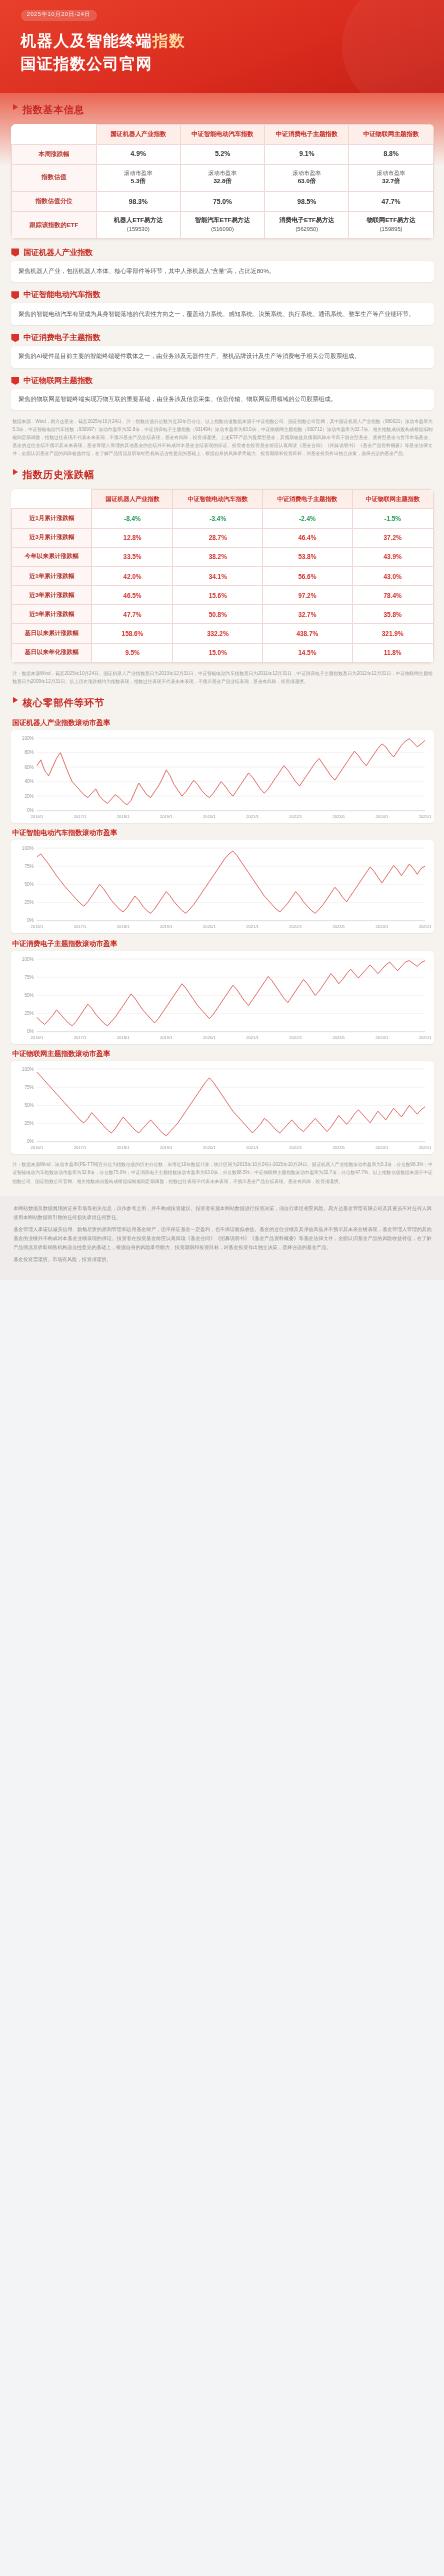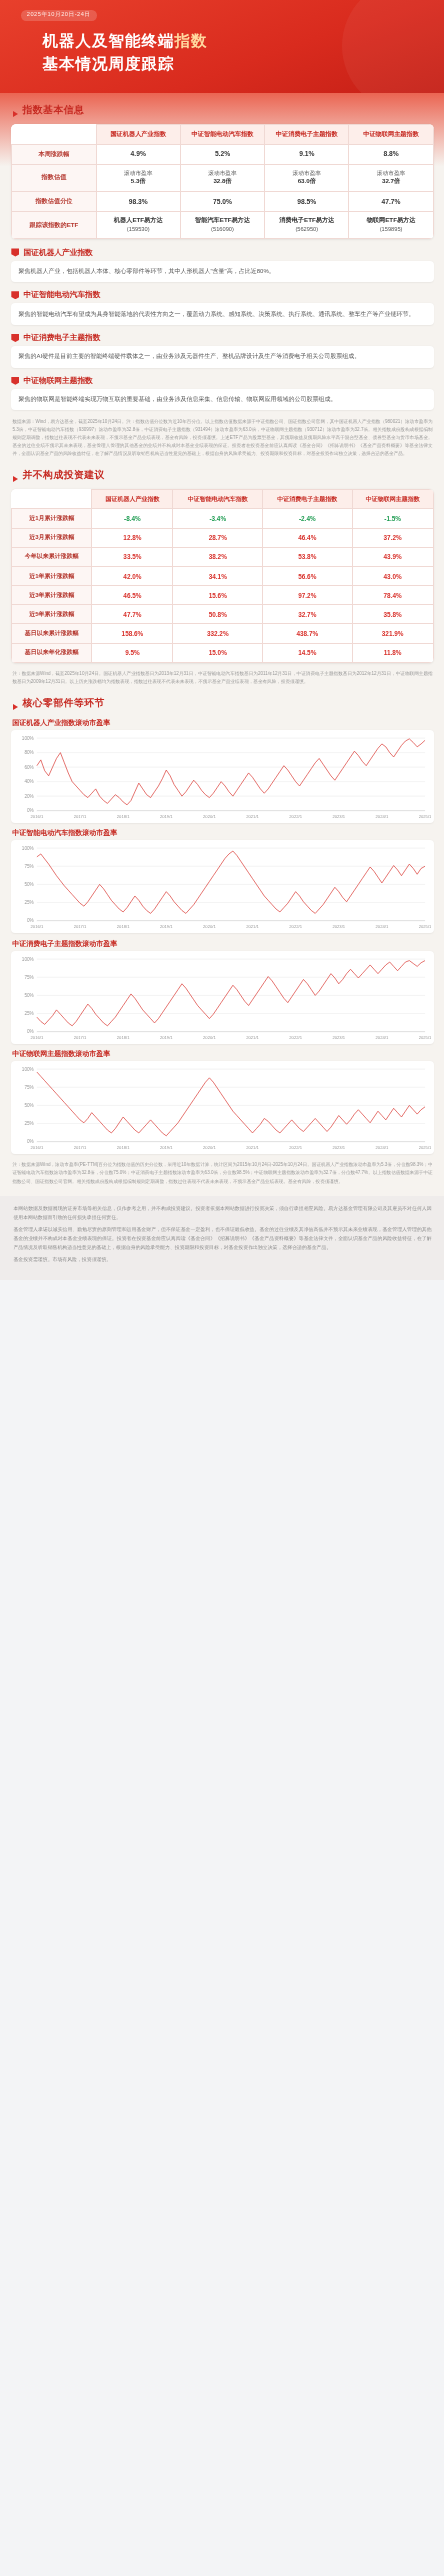--- a/index.html
+++ b/index.html
@@ -41,27 +41,26 @@
     margin-bottom: 8.2px;
   }
   .header h1 {
     color:#fff;
     font-size: 15.5px;
     font-weight: bold;
     letter-spacing: 1px;
     line-height: 1.5;
     position: relative;
     z-index: 2;
-    margin-left: 22px;
   }
   .header h1 .hl { color:#ffd9a0; }
   
   .section-title {
     display:flex;
-    align-items:flex-end;
+    align-items:flex-start;
     gap:4.1px;
     margin: 11.3px 0 7.2px 13.4px;
   }
   .section-title .tri {
     width:0;height:0;
     border-top:3.6px solid transparent;
     border-bottom:3.6px solid transparent;
     border-left:5.7px solid #d8302a;
   }
   .section-title .txt {
@@ -184,21 +183,21 @@
 </style>
 </head>
 <body>
 
 <div class="page">
 
   <div class="header">
     <div class="date-pill">2025年10月20日-24日</div>
     <h1>
       <span>机器人及智能终端</span><span class="hl">指数</span><br>
-      <span>基本情况周度跟踪</span>
+      <span>国证指数公司官网</span>
     </h1>
   </div>
 
   <div class="section-title">
     <span class="tri"></span>
     <span class="txt">指数基本信息</span>
   </div>
 
   <div class="card">
     <table class="tbl">
@@ -297,21 +296,21 @@
       <span class="flag"></span>
       <span class="t">中证物联网主题指数</span>
     </div>
     <div class="idx-body">聚焦的物联网是智能终端实现万物互联的重要基础，由业务涉及信息采集、信息传输、物联网应用领域的公司股票组成。</div>
   </div>
 
   <div class="note">数据来源：Wind，易方达基金，截至2025年10月24日。注：指数估值分位数为近10年百分位。以上指数估值数据来源于中证指数公司、国证指数公司官网，其中国证机器人产业指数（980021）滚动市盈率为5.3倍，中证智能电动汽车指数（930997）滚动市盈率为32.8倍，中证消费电子主题指数（931494）滚动市盈率为63.0倍，中证物联网主题指数（930712）滚动市盈率为32.7倍。相关指数成份股构成根据编制规则定期调整，指数过往表现不代表未来表现，不预示基金产品业绩表现，基金有风险，投资须谨慎。上述ETF产品为股票型基金，其预期收益及预期风险水平高于混合型基金、债券型基金与货币市场基金。基金的过往业绩不预示其未来表现，基金管理人管理的其他基金的业绩并不构成对本基金业绩表现的保证。投资者在投资基金前应认真阅读《基金合同》《招募说明书》《基金产品资料概要》等基金法律文件，全面认识基金产品的风险收益特征，在了解产品情况及听取销售机构适当性意见的基础上，根据自身的风险承受能力、投资期限和投资目标，对基金投资作出独立决策，选择合适的基金产品。</div>
 
   <div class="section-title">
     <span class="tri"></span>
-    <span class="txt">并不构成投资建议</span>
+    <span class="txt">指数历史涨跌幅</span>
   </div>
 
   <div class="card">
     <table class="hist">
       <thead>
         <tr>
           <th></th>
           <th>国证机器人产业指数</th>
           <th>中证智能电动汽车指数</th>
           <th>中证消费电子主题指数</th>

